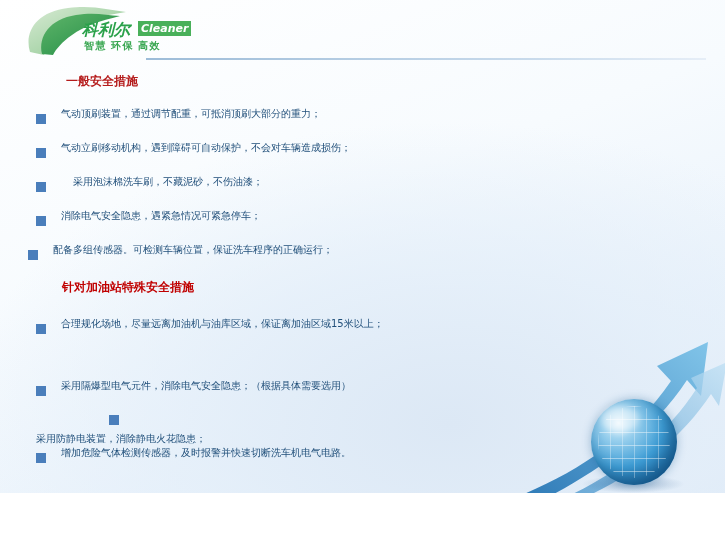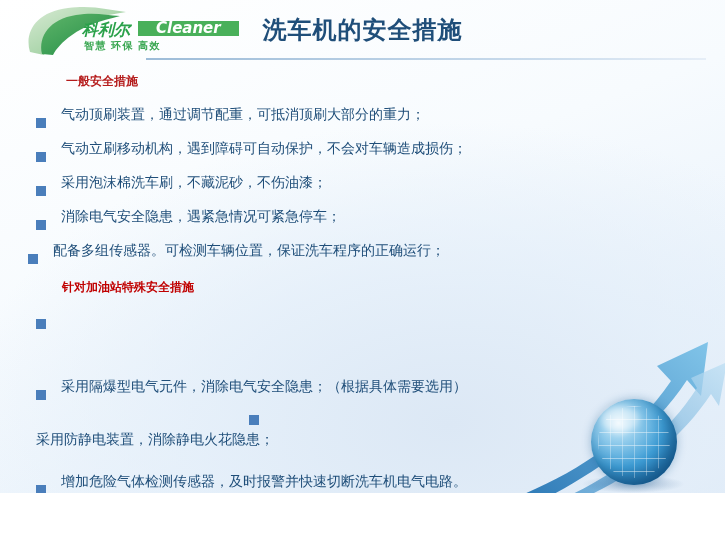--- a/index.html
+++ b/index.html
@@ -51,22 +51,22 @@
   .logo-cn{
     position:absolute;left:60px;top:14px;
     font-family:"DejaVu Sans",sans-serif;
     font-size:16px;font-weight:bold;font-style:italic;color:#2aa14a;
     letter-spacing:0px;white-space:nowrap;
   }
   .logo-en{
     position:absolute;left:116px;top:15px;
     background:#49b05a;color:#ffffff;
     font-family:"DejaVu Sans",sans-serif;
-    font-size:15px;font-weight:bold;font-style:italic;
-    padding:0 18px;line-height:15px;white-space:nowrap;
+    font-size:11px;font-weight:bold;font-style:italic;
+    padding:0 3px;line-height:15px;white-space:nowrap;
   }
   .logo-slogan{
     position:absolute;left:62px;top:33px;
     font-family:Liberation Serif, serif;
     font-size:10px;font-weight:bold;color:#3aa752;
     letter-spacing:1.5px;white-space:nowrap;
   }
   .slide-title{
     position:absolute;left:0;top:14px;width:725px;
     text-align:center;
@@ -84,39 +84,39 @@
   .section-head{
     font-family:"DejaVu Sans",sans-serif;
     font-weight:bold;font-size:12px;color:#b51c1c;
     white-space:nowrap;
   }
   .section-head.a{position:absolute;left:66px;top:9px;}
   .section-head.b{position:absolute;left:62px;top:215px;color:#c00000;}
 
   .bullet-list{position:absolute;left:0;top:0;width:725px;}
   .bullet{
-    position:absolute;display:flex;align-items:flex-end;
-    font-family:"DejaVu Sans",sans-serif;
-    font-size:14px;color:#1f4e79;line-height:28px;
+    position:absolute;display:flex;align-items:center;
+    font-family:"DejaVu Sans",sans-serif;
+    font-size:10px;color:#1f4e79;line-height:28px;
   }
   .marker{
     flex:0 0 auto;width:10px;height:10px;background:#4a7ebb;
     margin-top:9px;margin-right:15px;
   }
   .btext{white-space:pre-wrap;}
 
   .b1{left:36px;top:36px;}
   .b2{left:36px;top:70px;}
-  .b3{left:36px;top:104px;}
+  .b3{left:36px;top:104px;gap:12px;}
   .b4{left:36px;top:138px;}
   .b5{left:28px;top:172px;}
   .b6{left:36px;top:246px;width:660px;}
   .b7{left:36px;top:308px;}
   .b8{left:36px;top:342px;flex-direction:column;}
-  .b9{left:36px;top:375px;margin-top:28px;}
+  .b9{left:36px;top:375px;}
 </style>
 </head>
 <body>
 
 <div id="slide">
 
   <div class="deco swoosh-big">
     <svg width="230" height="175" viewBox="0 0 230 175" xmlns="http://www.w3.org/2000/svg">
       <defs>
         <linearGradient id="gA" x1="0" y1="1" x2="1" y2="0">
@@ -152,21 +152,20 @@
           </defs>
           <path d="M8,46 C2,26 14,6 46,2 C72,-1 86,4 104,6 C80,10 60,14 46,24 C33,33 26,42 22,49 Z" fill="url(#lg1)"></path>
           <path d="M20,48 C16,30 28,13 54,9 C72,6 84,9 98,10 C78,15 62,20 50,29 C40,36 34,43 31,49 Z" fill="url(#lg2)"></path>
         </svg>
       </div>
       <div class="logo-cn">科利尔</div>
       <div class="logo-en">Cleaner</div>
       <div class="logo-slogan">智慧 环保 高效</div>
     </div>
 
-    <div class="slide-title">洗车机的安全措施</div>
     <div class="title-rule"></div>
   </div>
 
   <div class="content">
 
     <div class="section-head a">一般安全措施</div>
 
     <div class="section-head b">针对加油站特殊安全措施</div>
 
     <div class="bullet-list">
@@ -191,20 +190,21 @@
         <span class="btext">消除电气安全隐患，遇紧急情况可紧急停车；</span>
       </div>
 
       <div class="bullet b5">
         <span class="marker"></span>
         <span class="btext">配备多组传感器。可检测车辆位置，保证洗车程序的正确运行；</span>
       </div>
 
       <div class="bullet b6">
         <span class="marker"></span>
+        <span class="btext">合理规化场地，尽量远离加油机与油库区域，保证离加油区域15米以上；</span>
       </div>
 
       <div class="bullet b7">
         <span class="marker"></span>
         <span class="btext">采用隔爆型电气元件，消除电气安全隐患；（根据具体需要选用）</span>
       </div>
 
       <div class="bullet b8">
         <span class="marker"></span>
         <span class="btext">采用防静电装置，消除静电火花隐患；</span>

